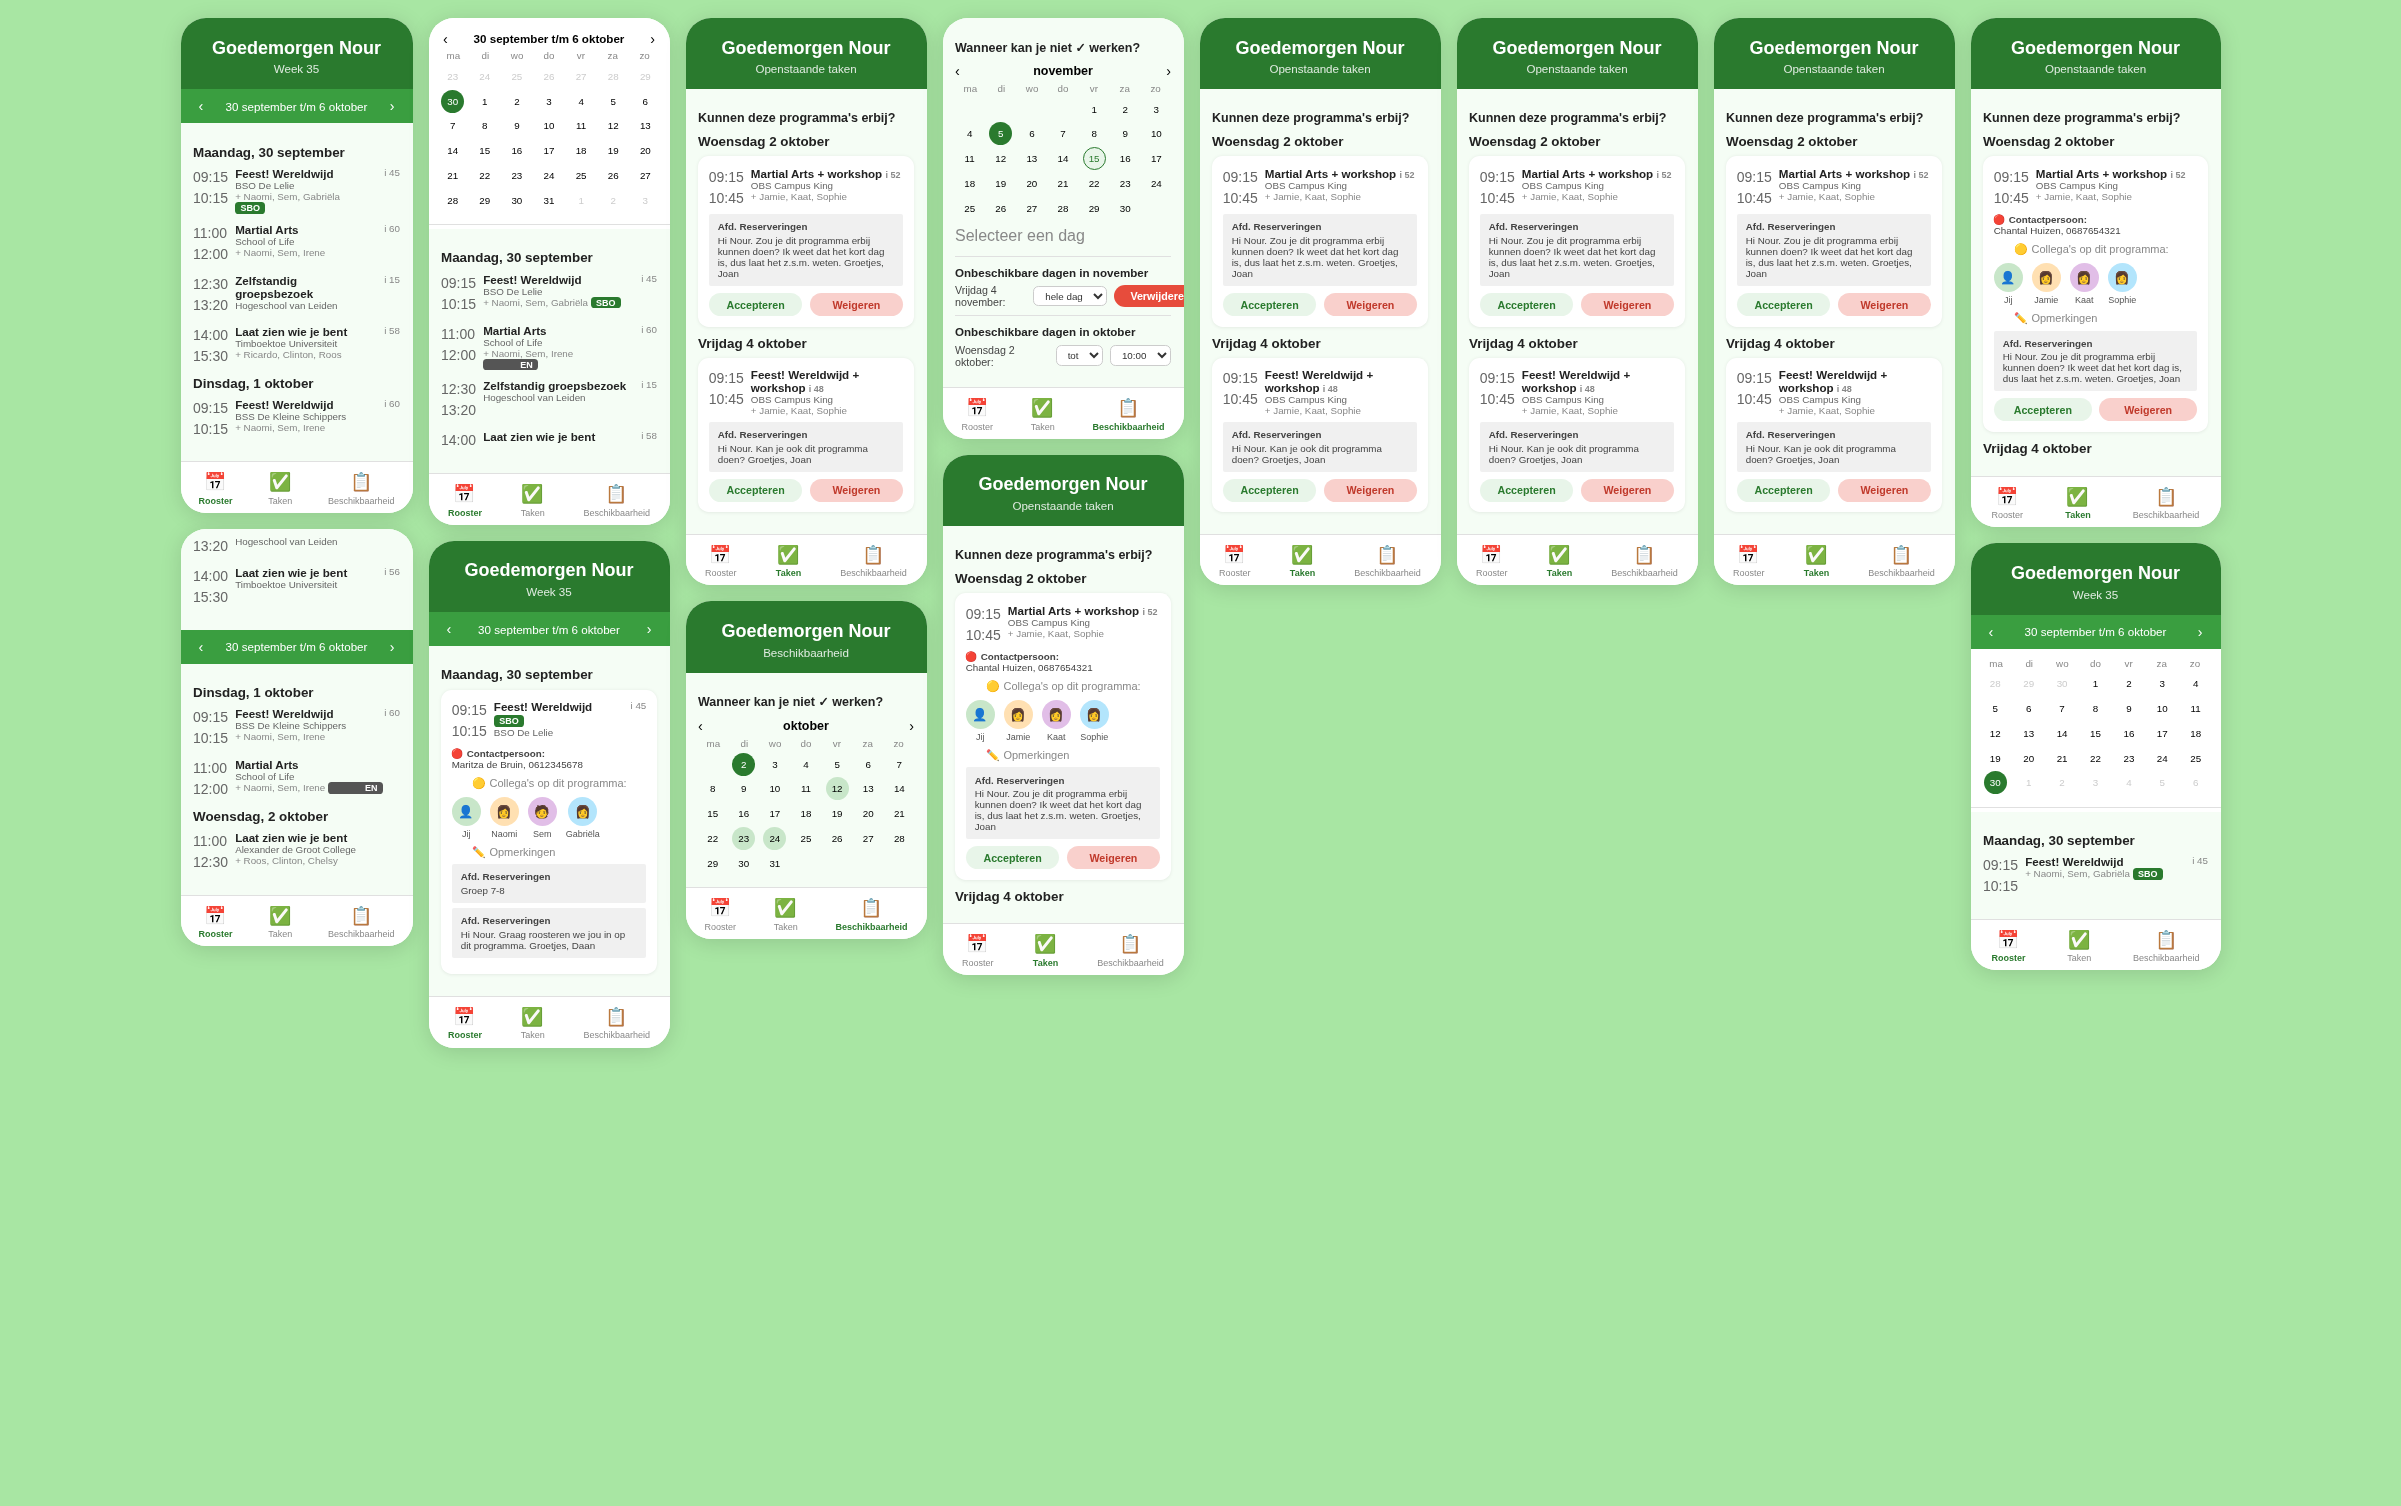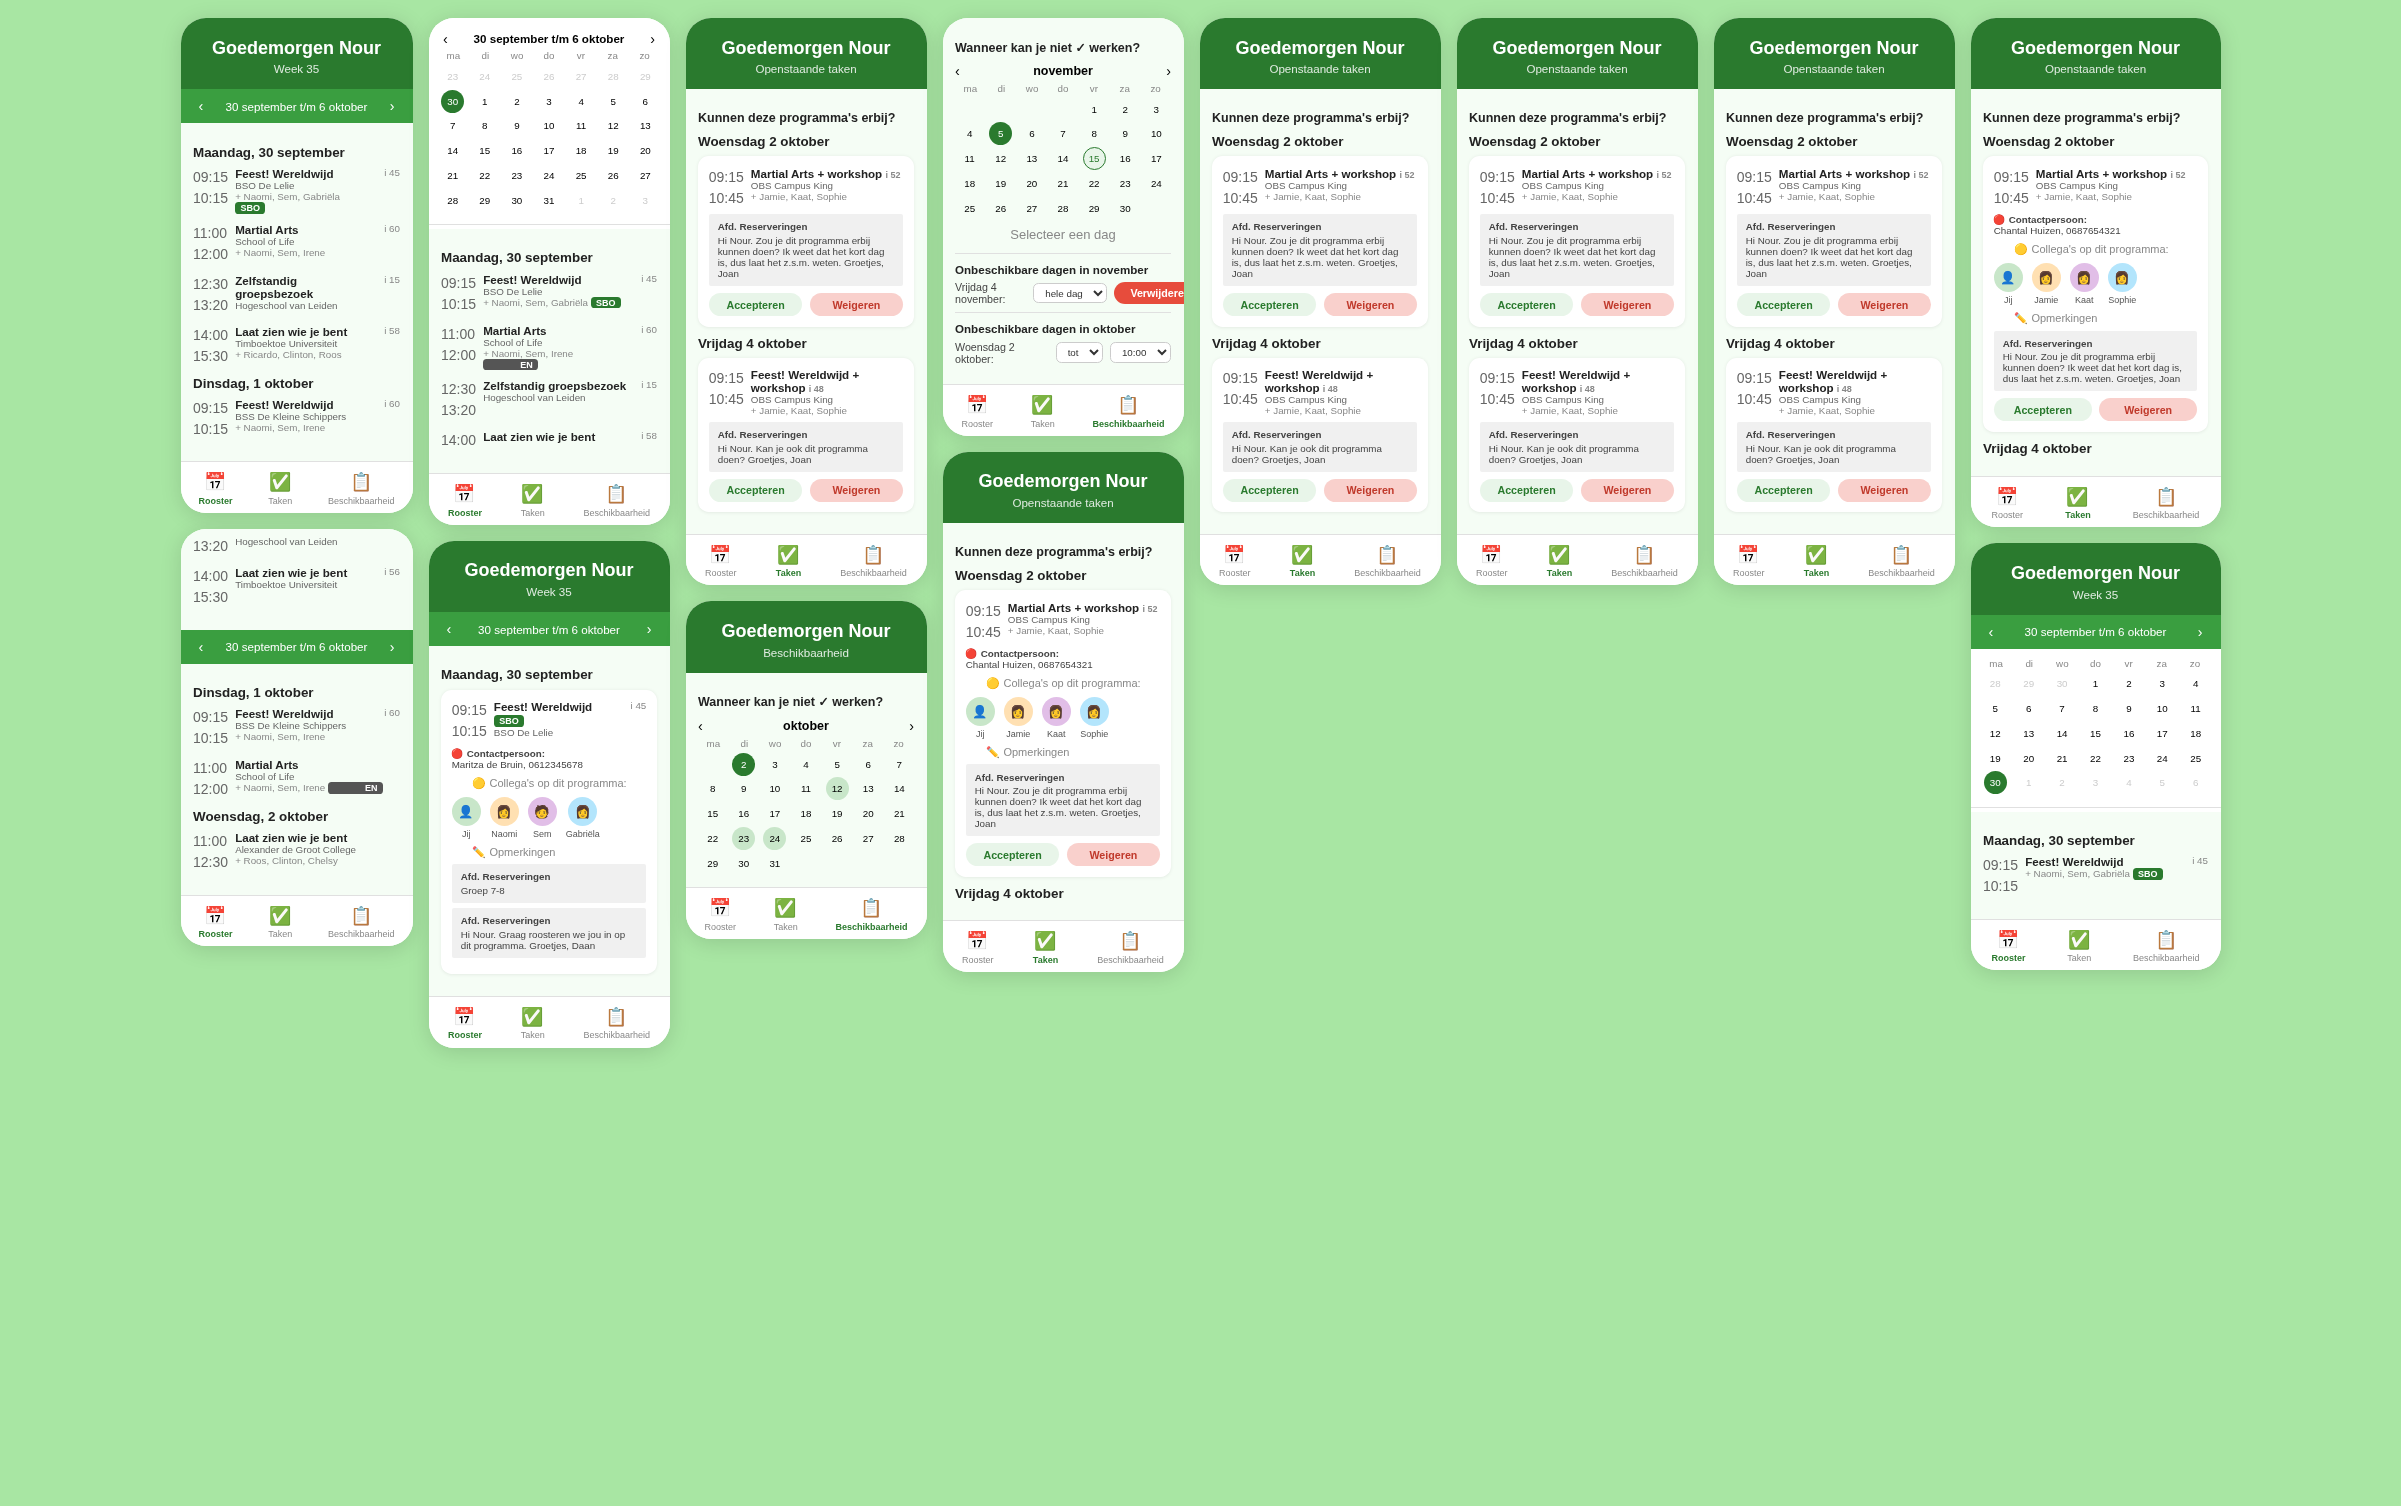--- a/index.html
+++ b/index.html
@@ -271,23 +271,22 @@
       flex-direction: column;
       gap: 16px;
       align-items: center;
     }
     .divider {
       border: none;
       border-top: 0.9px solid #e0e0e0;
       margin: 3.6px 0;
     }
     .select-day-text {
-      font-size: 13px;
+      font-size: 16px;
       color: #888;
-      text-align: center;
       padding: 7.1px 0;
     }
     .contact-info {
       font-size: 9.8px;
       color: #444;
       margin: 1.8px 0;
     }
     .opmerkingen-header {
       font-size: 11px;
       color: #888;

